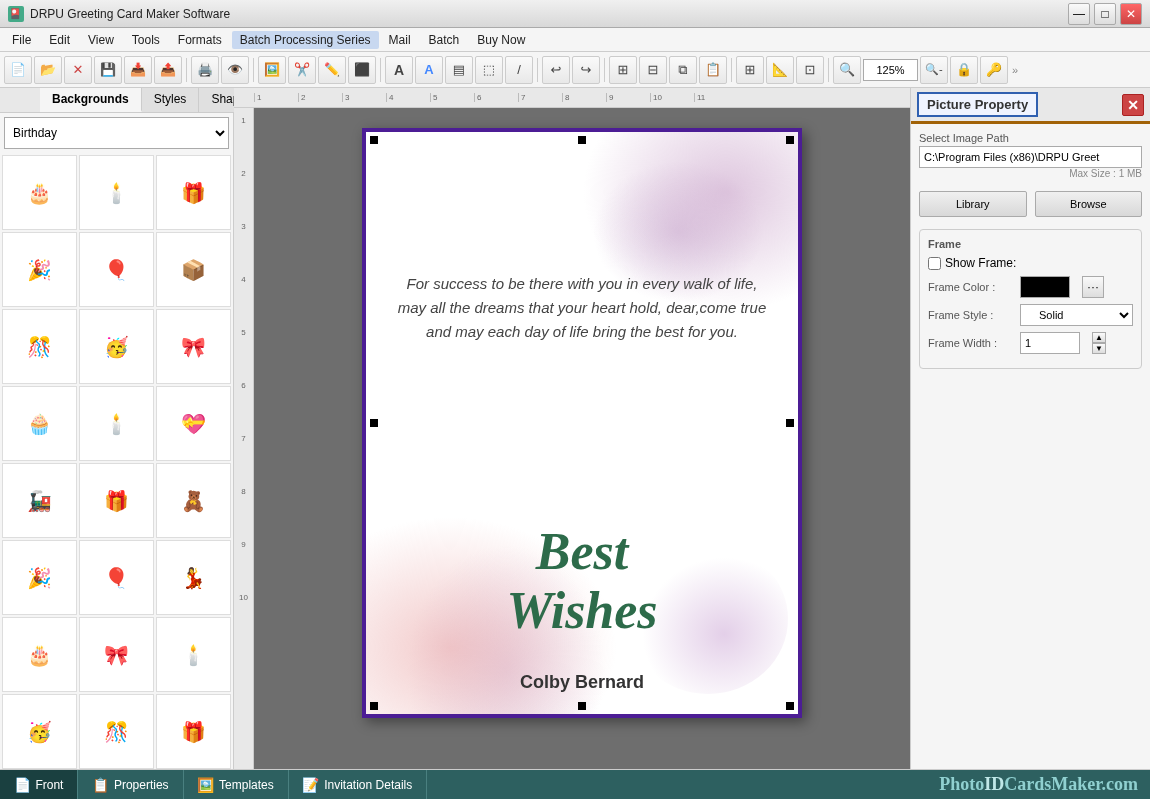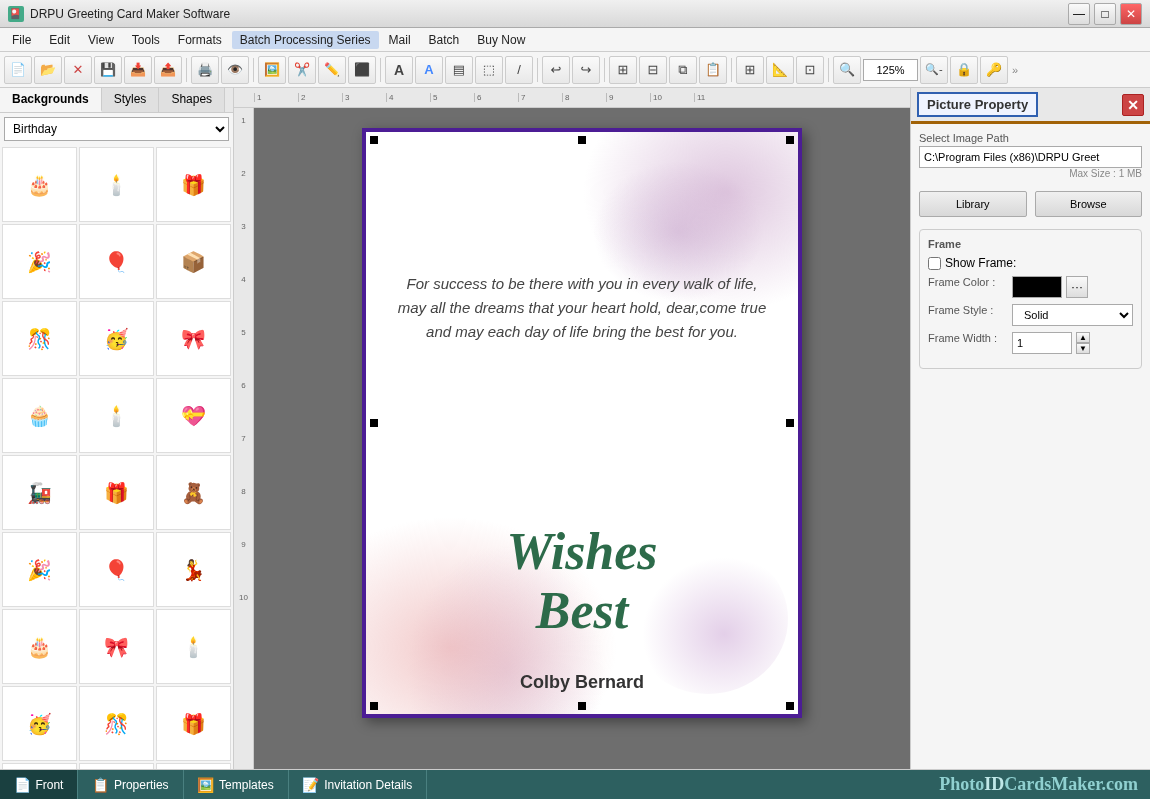--- a/index.html
+++ b/index.html
@@ -83,37 +83,38 @@
       width: 234px;
       background: #f5f5f5;
       border-right: 1px solid #ccc;
       display: flex;
       flex-direction: column;
     }
     #left-tabs {
       display: flex;
       background: #e8e8e8;
       border-bottom: 1px solid #ccc;
+      padding-left: 40px;
     }
     .left-tab {
       padding: 4px 12px;
       cursor: pointer;
       font-size: 12px;
       border-right: 1px solid #ccc;
       background: #e0e0e0;
     }
     .left-tab.active {
       background: #f5f5f5;
       border-bottom: 2px solid #f5f5f5;
       font-weight: bold;
     }
     #category-select {
       margin: 4px;
       width: calc(100% - 8px);
-      height: 24px;
+      height: 32px;
       border: 1px solid #aaa;
       background: white;
       padding: 0 4px;
       font-size: 12px;
     }
     #left-grid {
       display: grid;
       grid-template-columns: repeat(3, 1fr);
       gap: 2px;
       padding: 2px;
@@ -347,22 +348,23 @@
       gap: 4px;
     }
     .checkbox-row {
       display: flex;
       align-items: center;
       gap: 4px;
       margin-bottom: 6px;
     }
     .prop-row {
       display: flex;
+      align-items: center;
       margin-bottom: 6px;
-      gap: 4px;
+      gap: 12px;
     }
     .prop-row-label {
       font-size: 11px;
       color: #555;
       width: 80px;
       flex-shrink: 0;
     }
     .color-box {
       width: 50px; height: 22px;
       background: black;
@@ -375,21 +377,21 @@
       display: flex; align-items: center; justify-content: center;
       font-size: 12px;
       cursor: pointer;
     }
     .style-select {
       flex: 1;
       height: 22px;
       border: 1px solid #aaa;
       background: white;
       font-size: 11px;
-      padding: 0 7px;
+      padding: 0 14px;
     }
     .width-input {
       width: 60px; height: 22px;
       border: 1px solid #aaa;
       background: white;
       padding: 0 4px;
       font-size: 11px;
     }
     .spinner-btns {
       display: flex; flex-direction: column;
@@ -620,22 +622,22 @@
           <div class="handle" style="top:4px;left:50%;margin-left:-4px;"></div>
           <div class="handle" style="top:4px;right:4px;"></div>
           <div class="handle" style="top:50%;margin-top:-4px;left:4px;"></div>
           <div class="handle" style="top:50%;margin-top:-4px;right:4px;"></div>
           <div class="handle" style="bottom:4px;left:4px;"></div>
           <div class="handle" style="bottom:4px;left:50%;margin-left:-4px;"></div>
           <div class="handle" style="bottom:4px;right:4px;"></div>
 
           <div class="card-quote">For success to be there with you in every walk of life, may all the dreams that your heart hold, dear,come true and may each day of life bring the best for you.</div>
           <div class="card-title">
+            <div>Best</div>
             <div>Wishes</div>
-            <div>Best</div>
           </div>
           <div class="card-name">Colby Bernard</div>
         </div>
       </div>
     </div>
   </div>
 
   <div id="right-panel">
     <div id="right-header">
       <div id="right-title-box">Picture Property</div>

